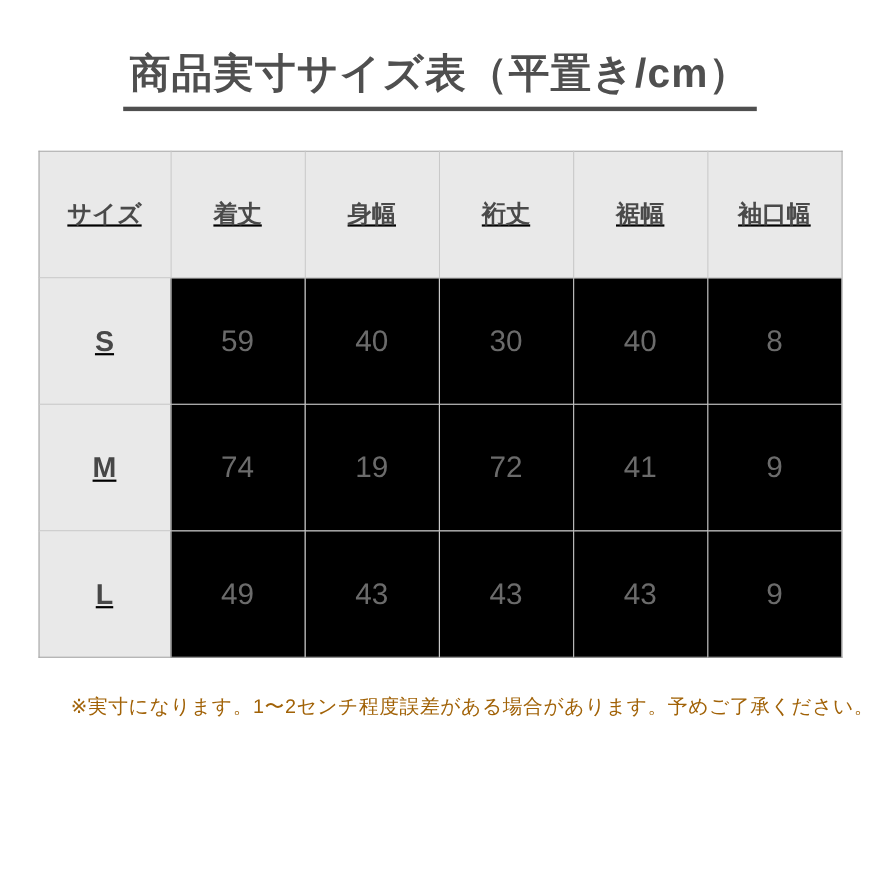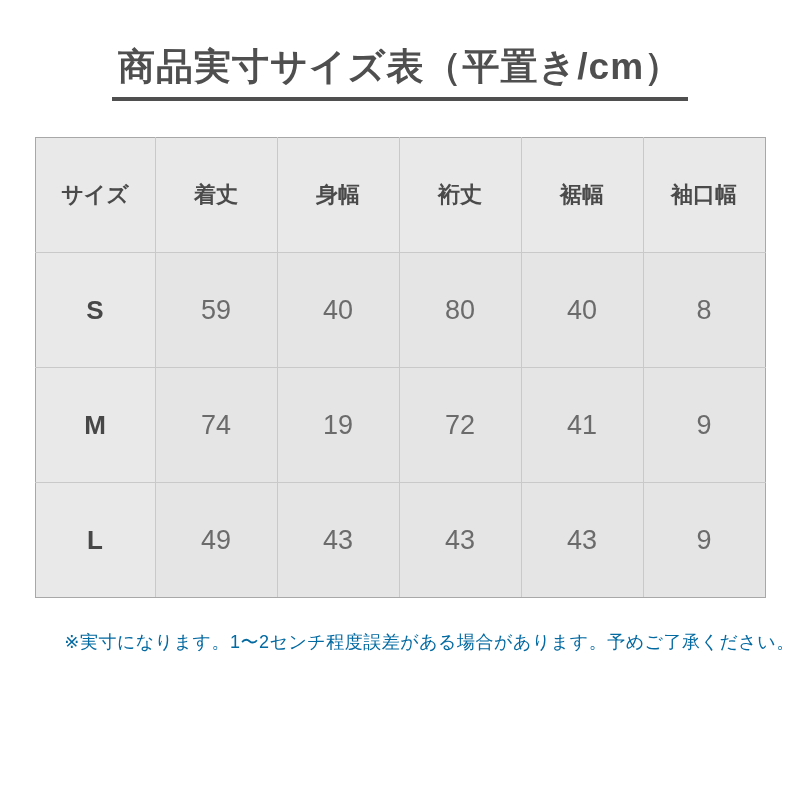--- a/index.html
+++ b/index.html
@@ -29,20 +29,21 @@
     color: #4f4f4f;
     line-height: 1.25;
     border-bottom: 4px solid #4f4f4f;
     padding: 0 6px 7px 6px;
   }
   table.size-table {
     border-collapse: collapse;
     table-layout: fixed;
     width: 730px;
     margin: 36px auto 0 auto;
+    text-decoration: underline;
   }
   table.size-table col.c-size { width: 120px; }
   table.size-table col.c-val  { width: 122px; }
   table.size-table th,
   table.size-table td {
     border: 1px solid #c9c9c9;
     height: 114px;
     text-align: center;
     vertical-align: middle;
     padding: 0;
@@ -59,31 +60,31 @@
     font-weight: bold;
     color: #4a4a4a;
   }
   table.size-table tbody th {
     background: #e9e9e9;
     font-size: 26px;
     font-weight: bold;
     color: #474747;
   }
   table.size-table tbody td {
-    background: #e5e5e5;
+    background: #000000;
     font-size: 27px;
     font-weight: normal;
     color: #6b6b6b;
     margin-top: 40px;
   }
   .footnote {
     margin: 32px 0 0 11px;
     text-align: center;
     font-size: 18px;
-    color: #0369a1;
+    color: #a16207;
     letter-spacing: 0.5px;
     padding-left: 48px;
   }
 </style>
 </head>
 <body>
 
 <div class="page">
 
   <div class="title-wrap">
@@ -107,21 +108,21 @@
         <th>裄丈</th>
         <th>裾幅</th>
         <th>袖口幅</th>
       </tr>
     </thead>
     <tbody>
       <tr>
         <th>S</th>
         <td>59</td>
         <td>40</td>
-        <td>80</td>
+        <td>30</td>
         <td>40</td>
         <td>8</td>
       </tr>
       <tr>
         <th>M</th>
         <td>74</td>
         <td>19</td>
         <td>72</td>
         <td>41</td>
         <td>9</td>

